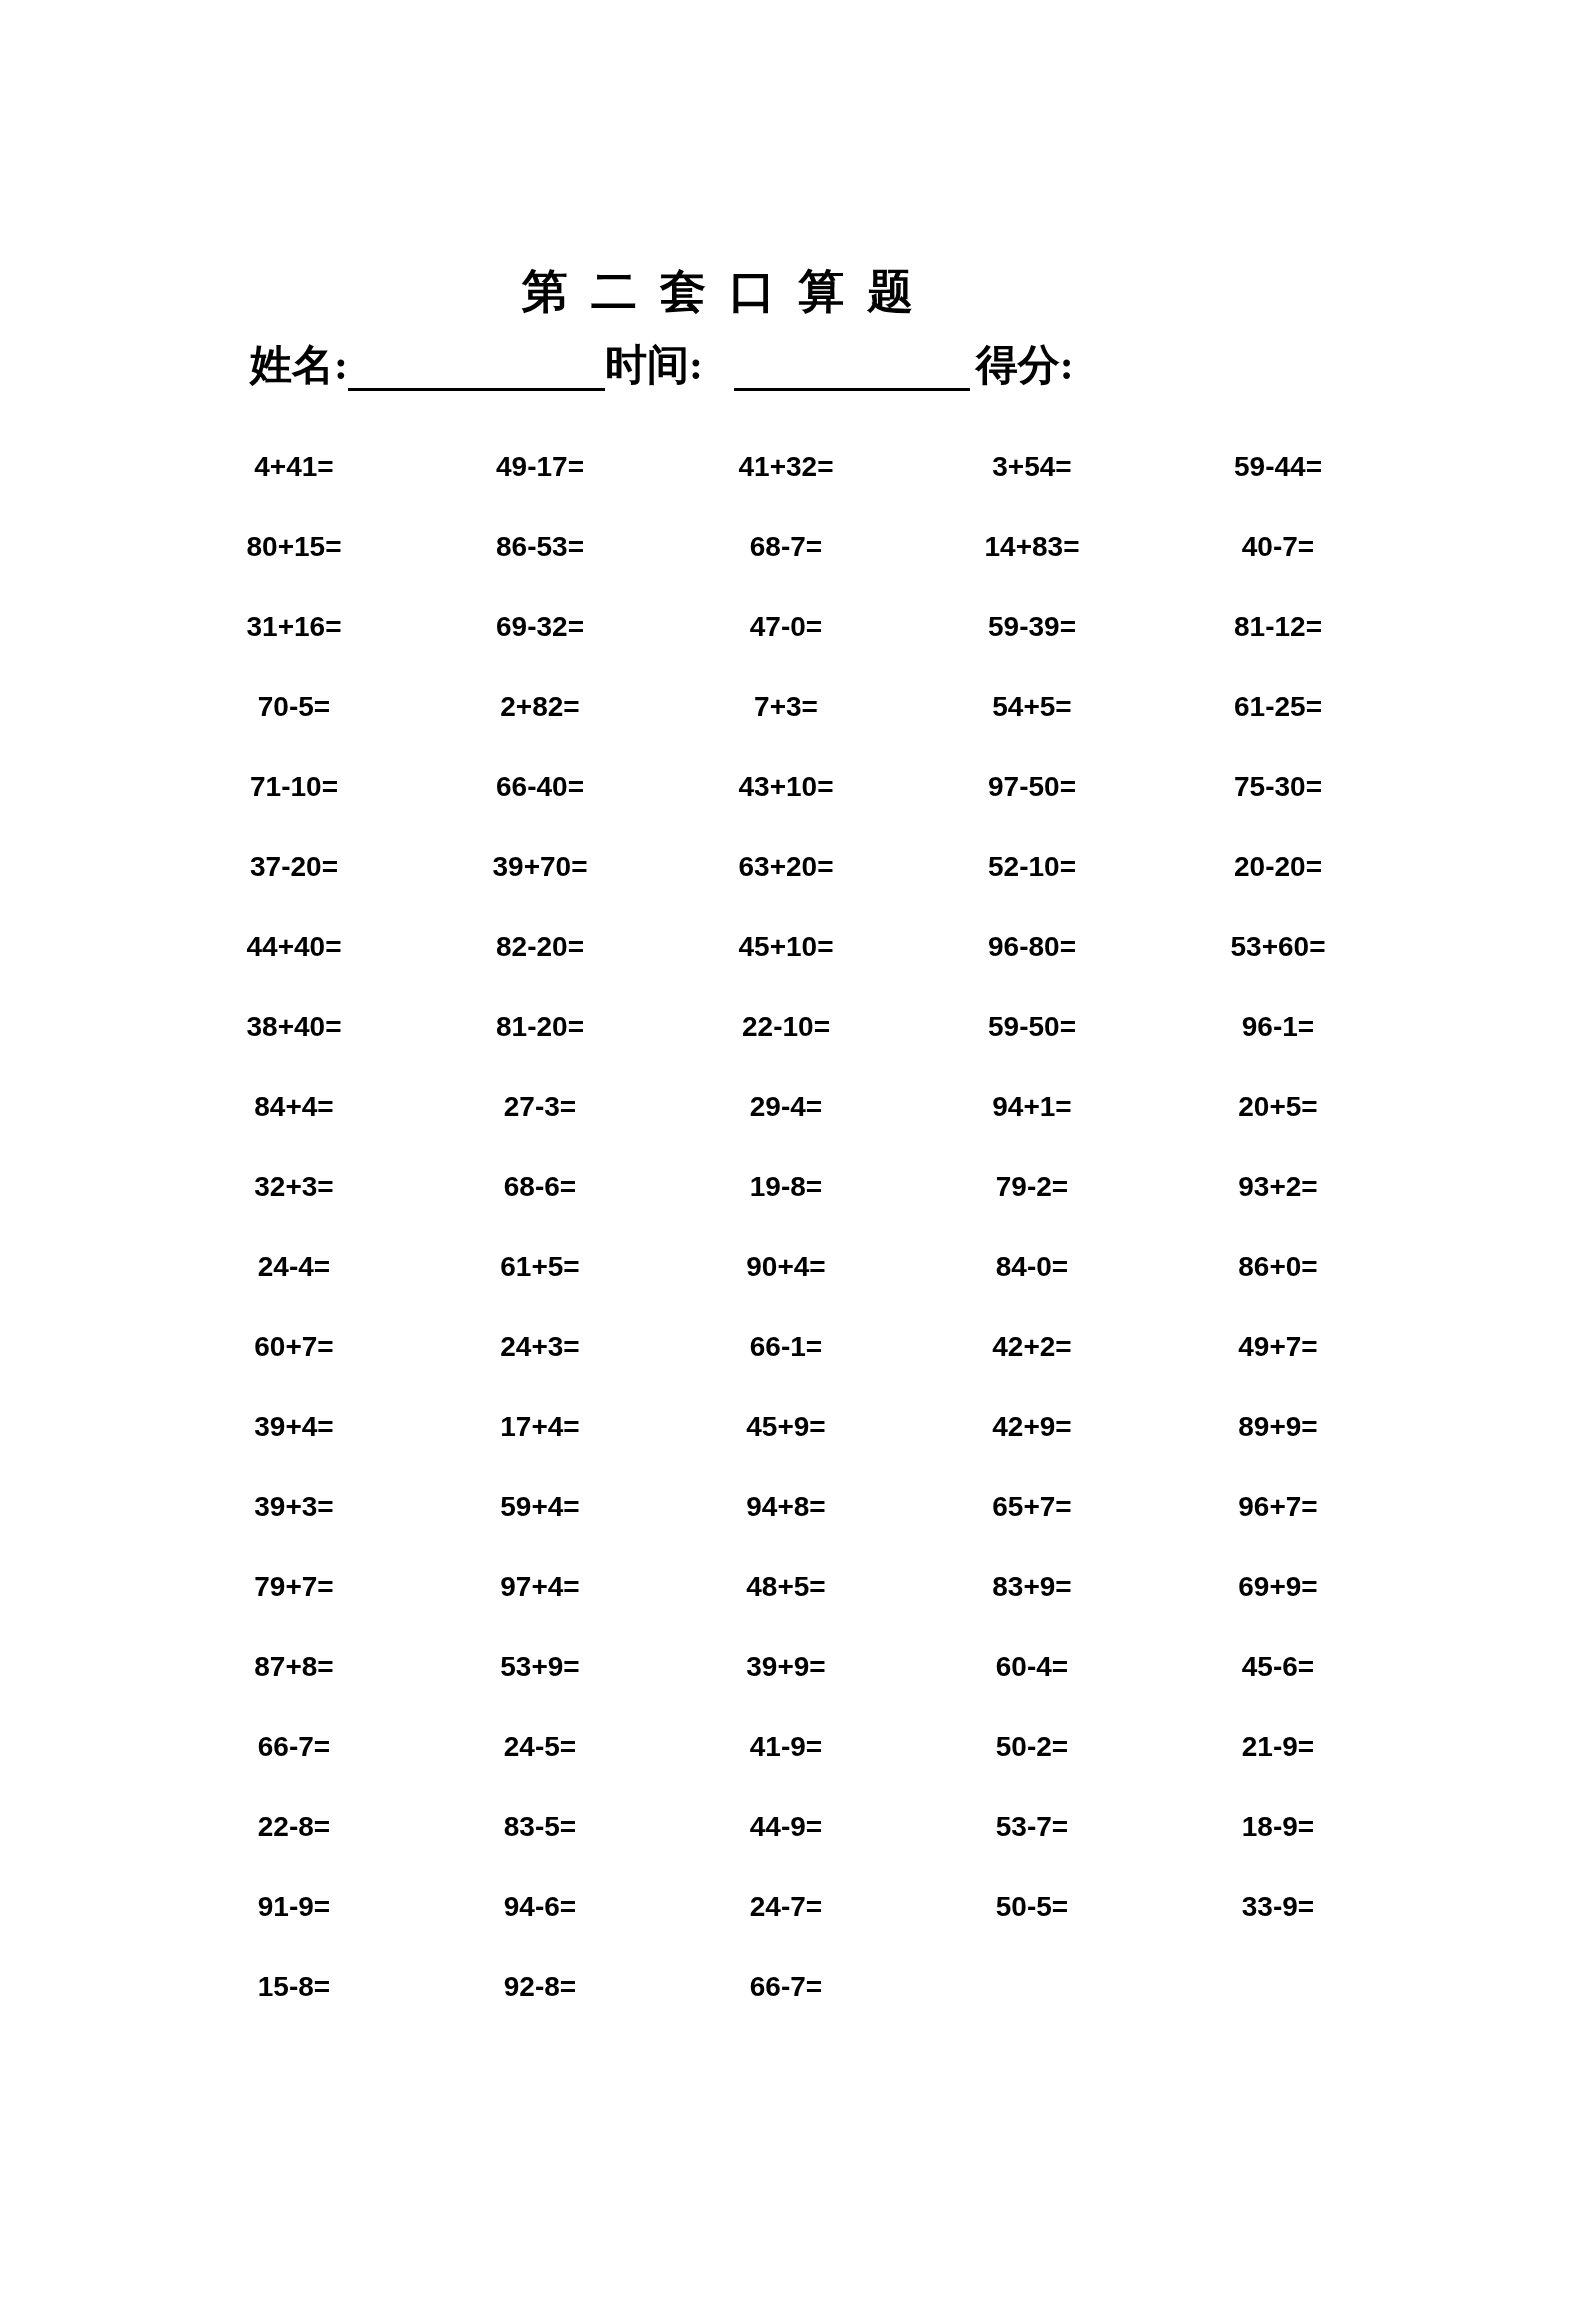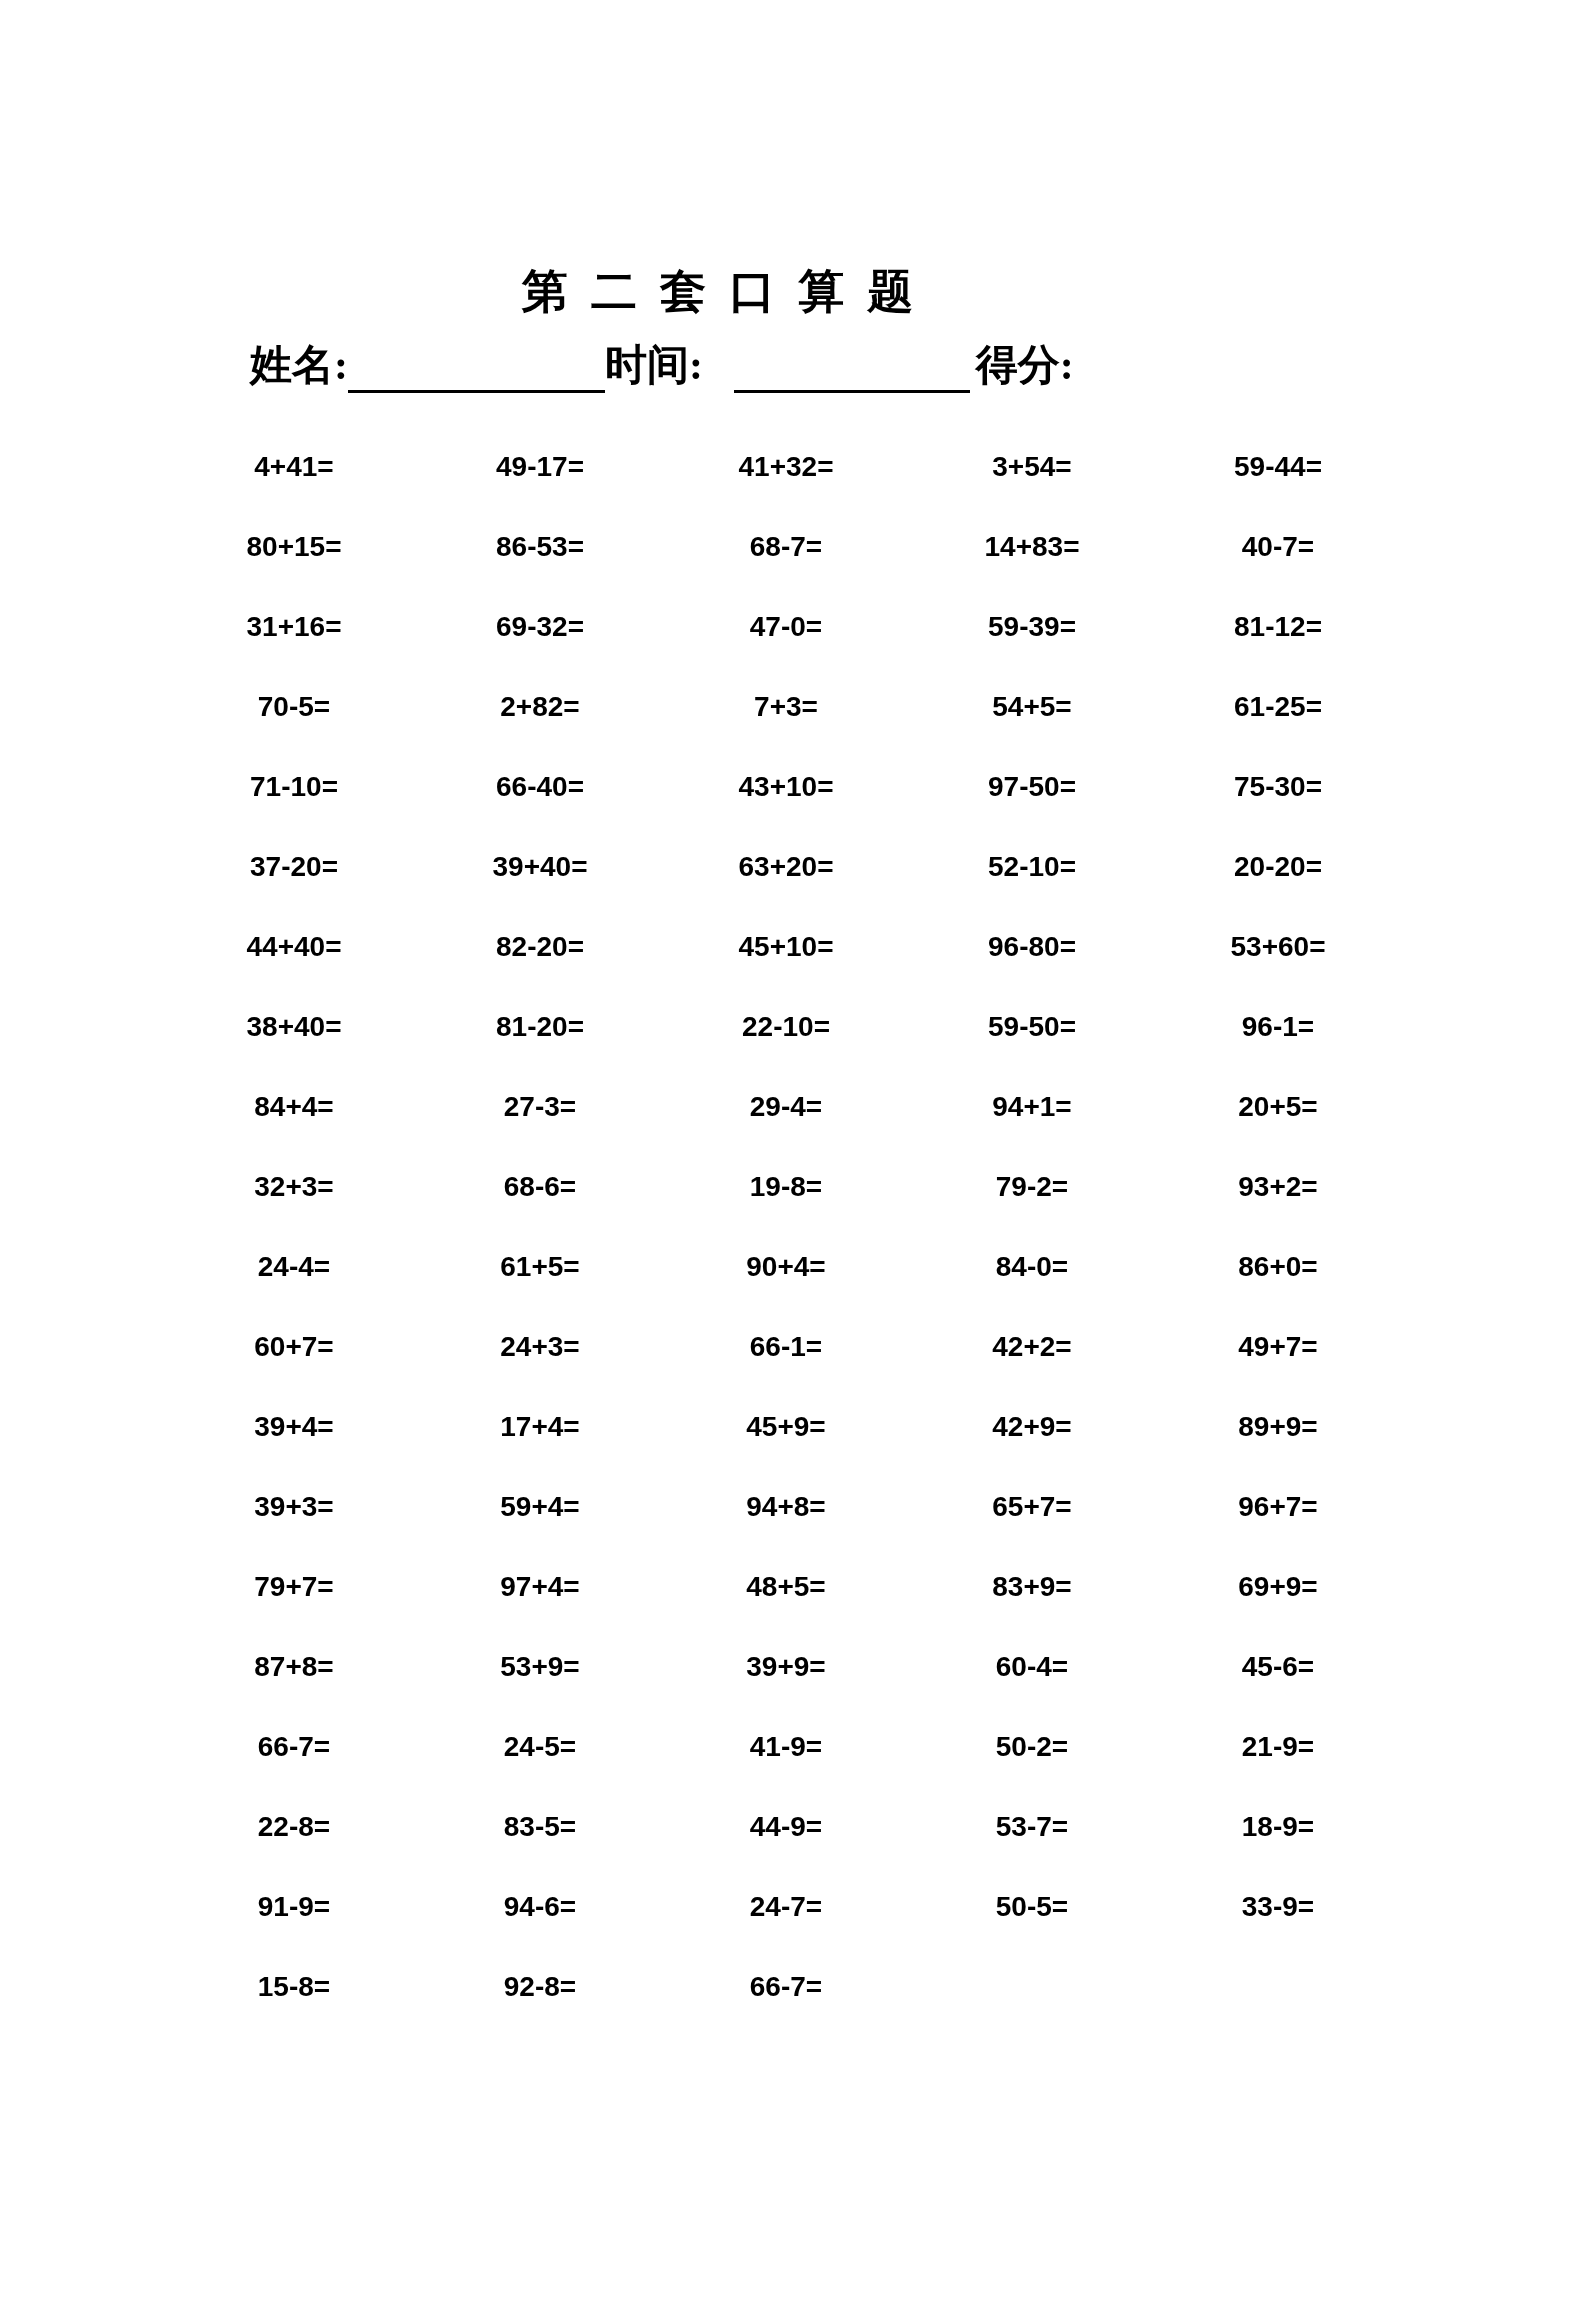--- a/index.html
+++ b/index.html
@@ -22,21 +22,20 @@
     font-weight: 700;
     font-size: 46px;
     letter-spacing: 5.8px;
     white-space: pre;
   }
   .header-line {
     position: absolute;
     top: 338px;
     left: 250px;
     display: flex;
-    align-items: flex-end;
     font-family: "Liberation Serif", serif;
     font-weight: 700;
     font-size: 42px;
     line-height: 1.3;
   }
   .hdr-label { white-space: pre; }
   .blank-line {
     display: inline-block;
     border-bottom: 3.8px solid #000;
     height: 50px;
@@ -96,21 +95,21 @@
       <div class="problem-cell">2+82=</div>
       <div class="problem-cell">7+3=</div>
       <div class="problem-cell">54+5=</div>
       <div class="problem-cell">61-25=</div>
       <div class="problem-cell">71-10=</div>
       <div class="problem-cell">66-40=</div>
       <div class="problem-cell">43+10=</div>
       <div class="problem-cell">97-50=</div>
       <div class="problem-cell">75-30=</div>
       <div class="problem-cell">37-20=</div>
-      <div class="problem-cell">39+40=</div>
+      <div class="problem-cell">39+70=</div>
       <div class="problem-cell">63+20=</div>
       <div class="problem-cell">52-10=</div>
       <div class="problem-cell">20-20=</div>
       <div class="problem-cell">44+40=</div>
       <div class="problem-cell">82-20=</div>
       <div class="problem-cell">45+10=</div>
       <div class="problem-cell">96-80=</div>
       <div class="problem-cell">53+60=</div>
       <div class="problem-cell">38+40=</div>
       <div class="problem-cell">81-20=</div>

